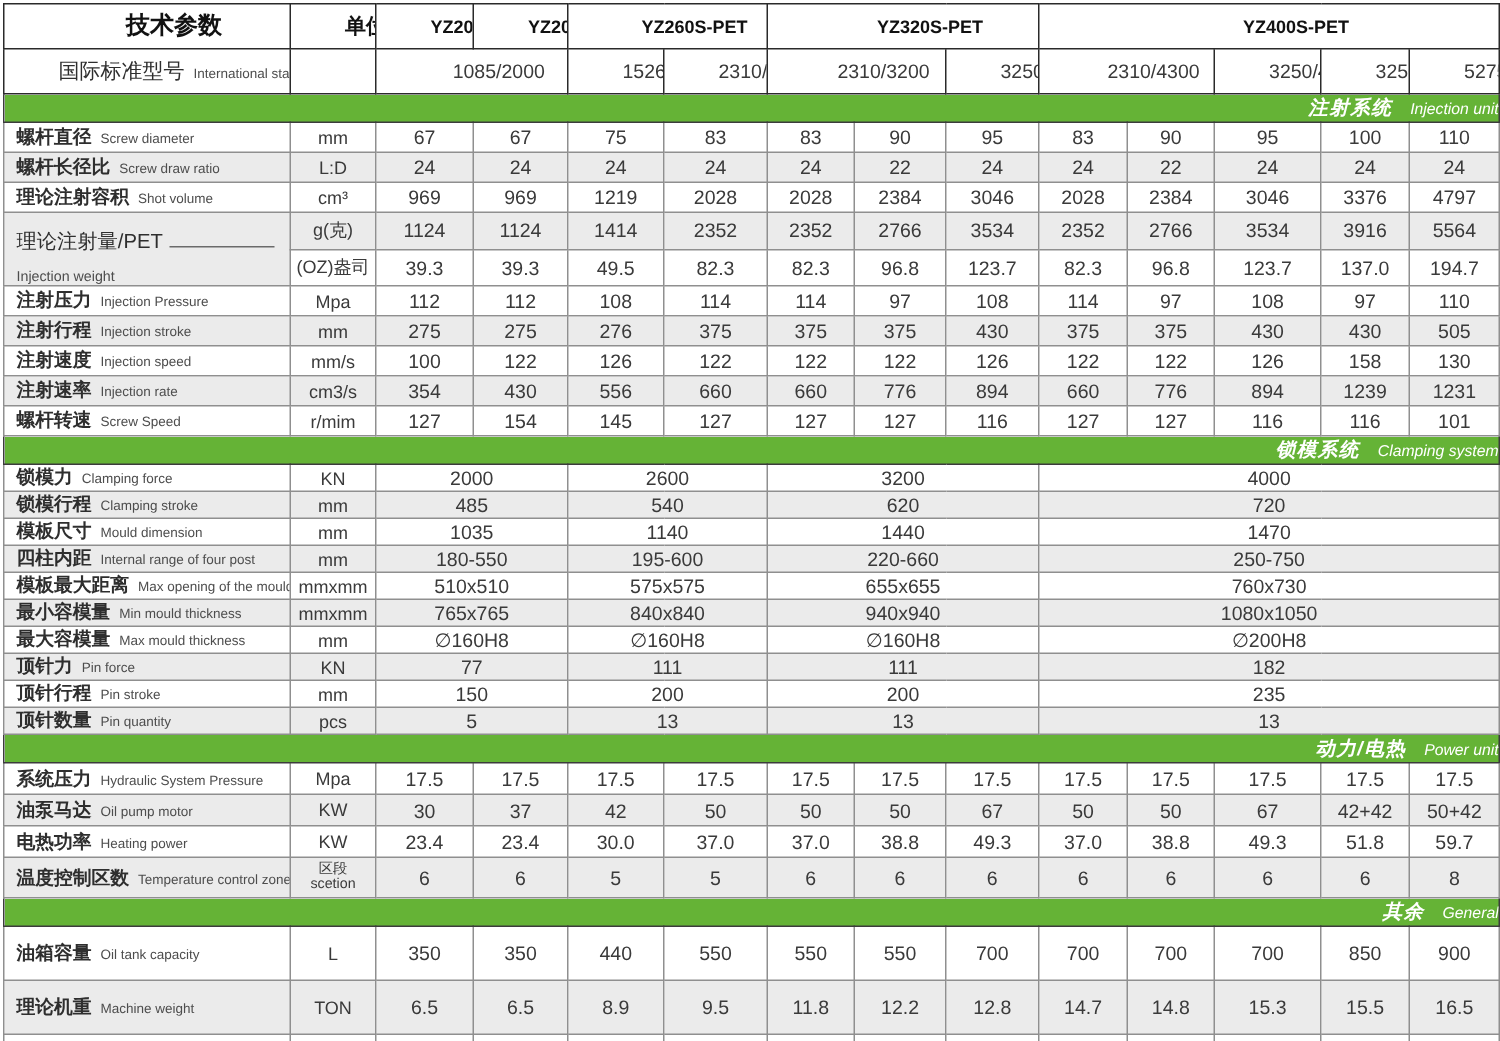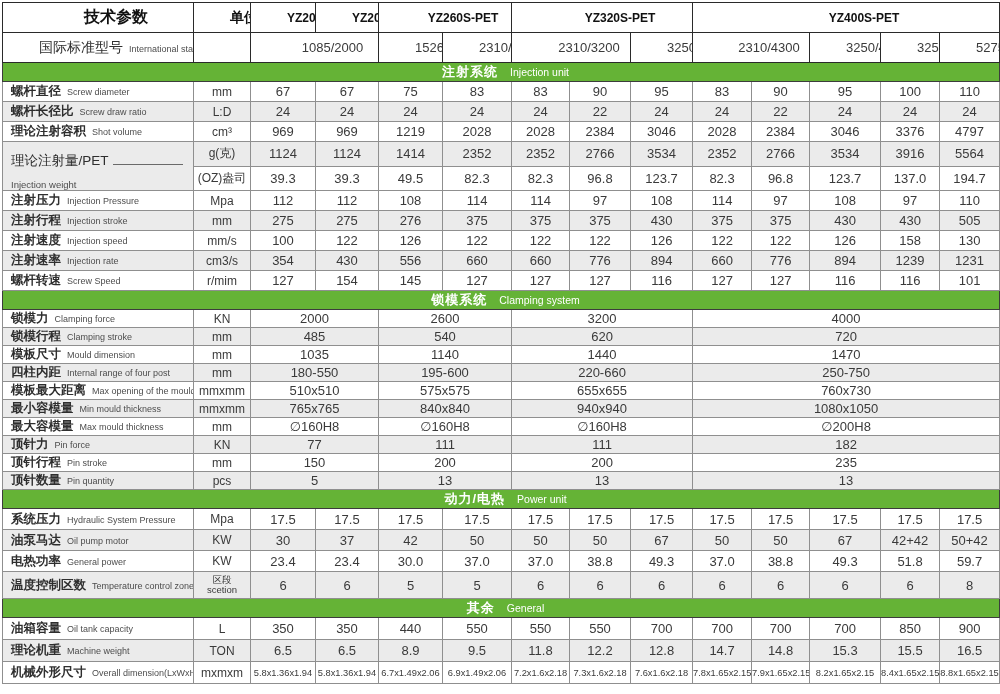--- a/index.html
+++ b/index.html
@@ -32,30 +32,30 @@
   .h-param{font-size:16px;font-weight:bold;color:#111;}
   .h-unit{font-size:14px;font-weight:bold;color:#111;}
   .h-model{font-size:12px;font-weight:bold;color:#111;}
   tr.model .val{font-size:13px;}
   tr.model .lbl .cn{font-weight:normal;font-size:14px;}
   
   tr.bar{height:17px;}
   tr.bar td{
     background:var(--green);
     border-color:#3c3c3c;
-    text-align:center;padding-left:9px;
+    text-align:right;padding-left:9px;font-style:italic;
   }
   .bar-cn{color:#fff;font-weight:bold;font-size:13px;letter-spacing:1px;}
   .bar-en{color:#fff;font-size:10.5px;margin-left:12px;}
   
   tr.s0{height:20px;}
   tr.s1{height:18px;}
   tr.s2{height:21px;}
   tr.s2.tall{height:27px;}
-  tr.s3{height:22px;}
+  tr.s3{height:36px;}
   tr.shade td{background:var(--shade);}
   td.lbl-rs{background:#fff;}
   
   .lbl{text-align:left;padding-left:8px;}
   .lbl .cn{font-weight:bold;font-size:12.5px;color:#2e2e2e;}
   .lbl .en{font-size:9px;color:#4d4d4d;margin-left:6px;}
   .lbl.stacked{white-space:normal;line-height:1.05;padding-top:12px;}
   .lbl.stacked .cn{font-weight:normal;font-size:13.5px;display:inline-block;}
   .lbl.stacked .en{display:block;margin-left:0;font-size:9.5px;margin-top:12px;}
   .lbl .rule{display:inline-block;width:70px;border-bottom:1px solid #6a6a6a;vertical-align:baseline;margin-left:4px;}
@@ -383,21 +383,21 @@
         <td class="val">50</td>
         <td class="val">50</td>
         <td class="val">67</td>
         <td class="val">50</td>
         <td class="val">50</td>
         <td class="val">67</td>
         <td class="val">42+42</td>
         <td class="val">50+42</td>
       </tr>
       <tr class="s2">
-        <td class="lbl"><span class="cn">电热功率</span><span class="en">General power</span></td>
+        <td class="lbl"><span class="cn">电热功率</span><span class="en">Heating power</span></td>
         <td class="unit">KW</td>
         <td class="val">23.4</td>
         <td class="val">23.4</td>
         <td class="val">30.0</td>
         <td class="val">37.0</td>
         <td class="val">37.0</td>
         <td class="val">38.8</td>
         <td class="val">49.3</td>
         <td class="val">37.0</td>
         <td class="val">38.8</td>

